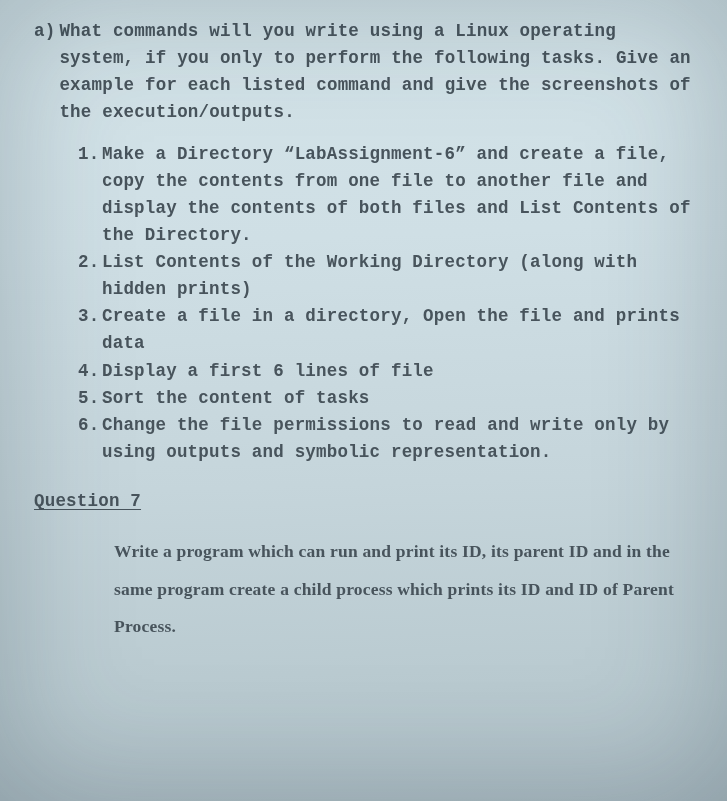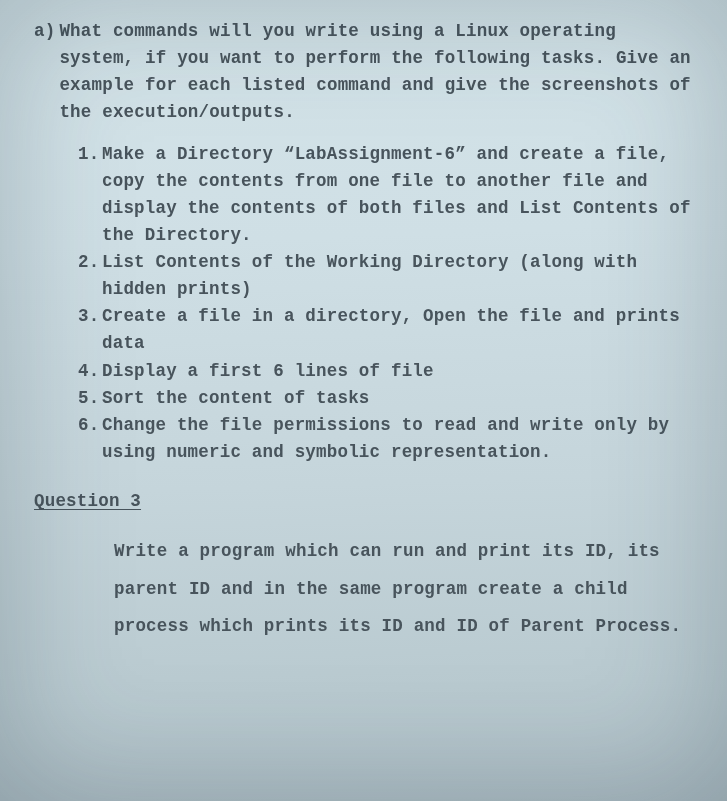--- a/index.html
+++ b/index.html
@@ -54,31 +54,32 @@
   }
   .q2-heading {
     margin: 4px 0 18px 0;
     text-decoration: underline;
     text-underline-offset: 3px;
   }
   .q2-body {
     margin-left: 80px;
     margin-right: 8px;
     line-height: 2.15;
+    font-family: Liberation Serif, serif;
   }
   .quoted {
     font-family: inherit;
   }
 </style>
 </head>
 <body>
 
 <div class="part-a">
   <div class="marker">a)</div>
-  <div class="body">What commands will you write using a Linux operating system, if you want to perform the following tasks. Give an example for each listed command and give the screenshots of the execution/outputs.</div>
+  <div class="body">What commands will you write using a Linux operating system, if you only to perform the following tasks. Give an example for each listed command and give the screenshots of the execution/outputs.</div>
 </div>
 
 <div class="numlist">
   <div class="item">
     <div class="num">1.</div>
     <div class="txt quoted">Make a Directory “LabAssignment-6” and create a file, copy the contents from one file to another file and display the contents of both files and List Contents of the Directory.</div>
   </div>
   <div class="item">
     <div class="num">2.</div>
     <div class="txt">List Contents of the Working Directory (along with hidden prints)</div>
@@ -90,19 +91,19 @@
   <div class="item">
     <div class="num">4.</div>
     <div class="txt">Display a first 6 lines of file</div>
   </div>
   <div class="item">
     <div class="num">5.</div>
     <div class="txt">Sort the content of tasks</div>
   </div>
   <div class="item">
     <div class="num">6.</div>
-    <div class="txt">Change the file permissions to read and write only by using numeric and symbolic representation.</div>
+    <div class="txt">Change the file permissions to read and write only by using outputs and symbolic representation.</div>
   </div>
 </div>
 
-<div class="q2-heading">Question 3</div>
+<div class="q2-heading">Question 7</div>
 
 <div class="q2-body">Write a program which can run and print its ID, its parent ID and in the same program create a child process which prints its ID and ID of Parent Process.</div>
 
 </body></html>

